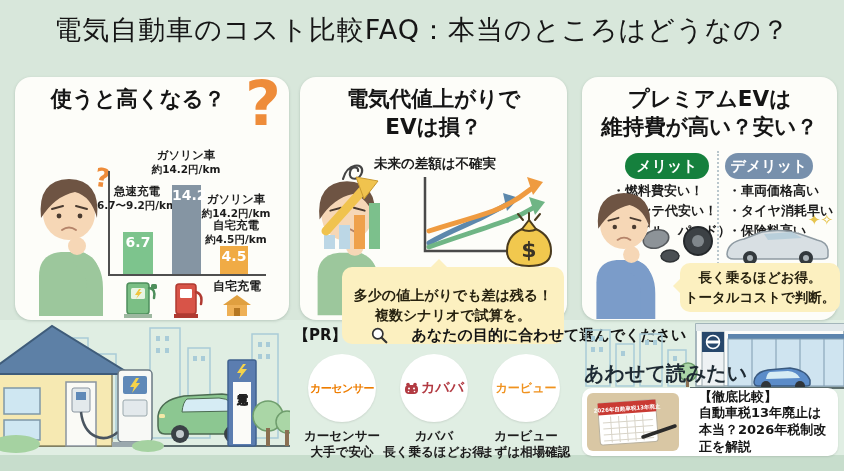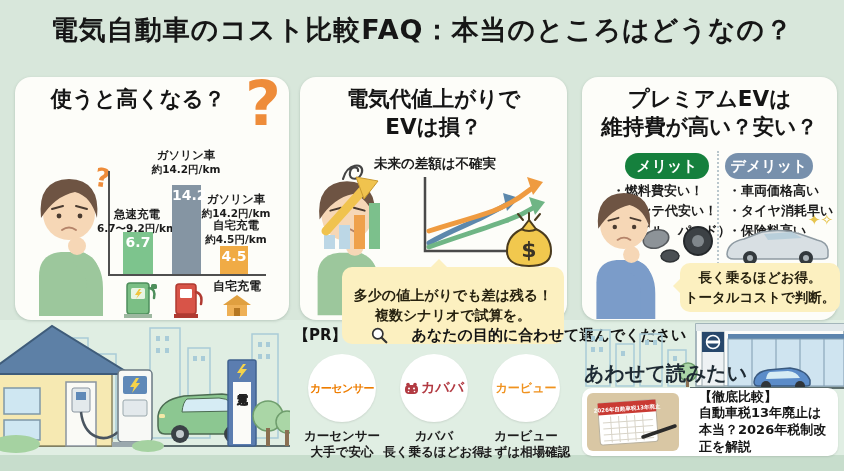--- a/index.html
+++ b/index.html
@@ -1,19 +1,19 @@
 <!DOCTYPE html>
 <html><head>
 <meta charset="utf-8">
 <style>
   html,body{margin:0;padding:0}
   .stage{position:relative;width:844px;height:471px;background:#d8e7db;overflow:hidden;
          font-family:"DejaVu Sans","Liberation Sans",sans-serif;color:#1c1c1c}
   .page-title{position:absolute;top:12px;left:0;width:100%;margin:0;text-align:center;
-              font-size:27px;font-weight:700;letter-spacing:1px;color:#161616}
+              font-size:27px;font-weight:400;letter-spacing:1px;color:#161616}
   .bottom-bg{position:absolute;left:0;top:320px;width:844px;height:135px;background:#e0eee3}
   .ground-strip{position:absolute;left:0;top:455px;width:844px;height:16px;background:#c7ddcc}
 
   .card{position:absolute;top:77px;height:243px;background:#fdfdf9;border-radius:16px;
         box-shadow:0 1px 3px rgba(80,105,88,.28)}
   .card1{left:15px;width:274px}
   .card2{left:300px;width:267px}
   .card3{left:582px;width:255px}
   .card-title{position:absolute;top:8px;left:0;width:100%;text-align:center;
               font-size:21.5px;font-weight:800;line-height:1.28;color:#151515}
@@ -31,21 +31,21 @@
   .axis-x{position:absolute;left:15px;top:125px;width:158px;height:2px;background:#4f4f4f}
   .bar{position:absolute;bottom:45px}
   .bar .val{display:block;color:#fff;font-weight:800;font-size:14px;text-align:center;padding-top:2px}
   .bar-1{left:30px;width:30px;background:#7dc48d}
   .bar-2{left:79px;width:29px;background:#8595a3}
   .bar-3{left:127px;width:28px;background:#f0ab45}
   .clabel{position:absolute;text-align:center;font-weight:800;line-height:1.2}
   .clabel .l1{font-size:11.5px}
   .clabel .l2{font-size:10.5px}
   .c1-top{left:48px;top:0;width:90px}
-  .c1-left{left:-4px;top:59px;width:96px}
+  .c1-left{left:-4px;top:36px;width:96px}
   .c1-r1{left:97px;top:44px;width:92px}
   .c1-r2{left:99px;top:70px;width:88px}
   .c1-home-label{position:absolute;left:106px;top:129px;width:76px;text-align:center;font-size:12px;font-weight:800}
   .c1-icon{position:absolute}
 
   
   .c2-caption{position:absolute;left:52px;top:78px;width:166px;text-align:center;
               font-size:13.5px;font-weight:800}
   .c2-chart{position:absolute;left:105px;top:96px}
   .c2-bars{position:absolute;left:20px;top:92px}

